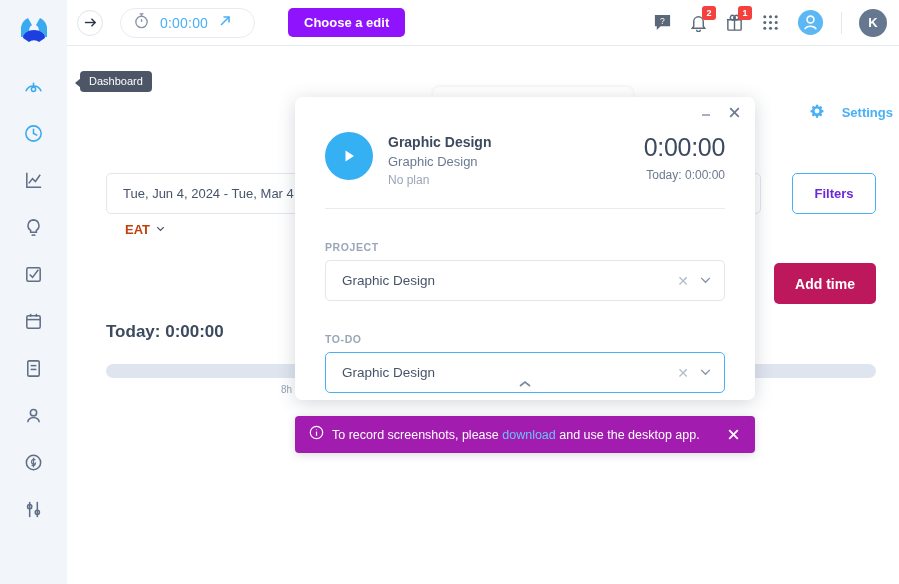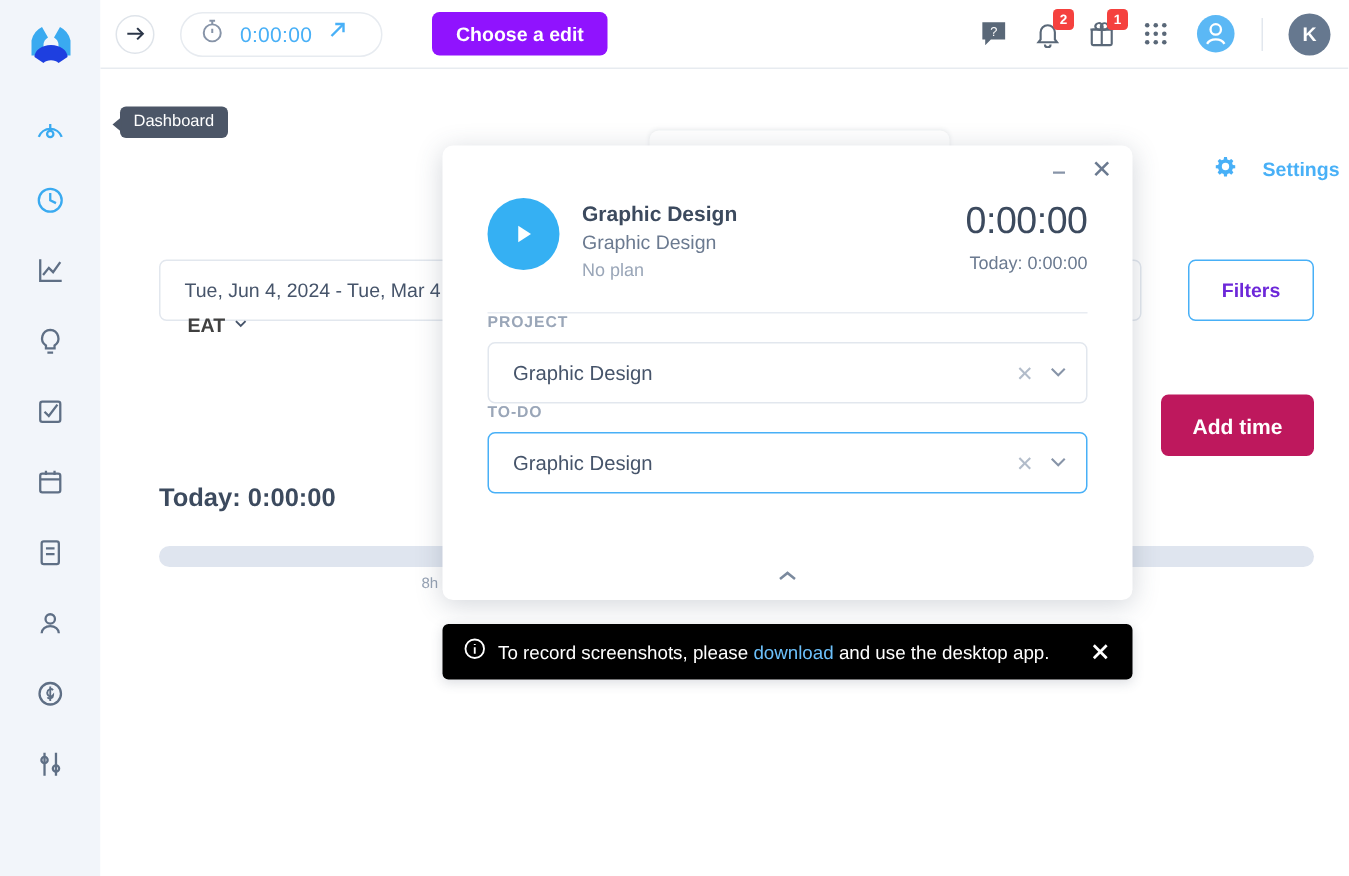--- a/index.html
+++ b/index.html
@@ -97,23 +97,23 @@
     font-size: 13px; color: #46546a; cursor: pointer;
   }
   .filters-btn {
     position: absolute; right: 23px; top: 127px;
     width: 84px; height: 41px; border: 1px solid #48b0f7; border-radius: 5px;
     background: #fff; color: #6d28d9; font-size: 13px; font-weight: bold;
     display: flex; align-items: center; justify-content: center; cursor: pointer;
     font-family: "Liberation Sans", sans-serif;
   }
   .tz-select {
-    position: absolute; left: 58px; top: 163px;
+    position: absolute; left: 58px; top: 176px;
     display: flex; align-items: flex-end; gap: 5px;
-    font-size: 13px; color: #404040; font-weight: bold; cursor: pointer;
+    font-size: 13px; color: #c2410c; font-weight: bold; cursor: pointer;
   }
   .addtime-btn {
     position: absolute; right: 23px; top: 217px;
     width: 102px; height: 41px; border-radius: 5px; border: none;
     background: #be185d; color: #fff; font-size: 14px; font-weight: bold;
     display: flex; align-items: center; justify-content: center; cursor: pointer;
     font-family: "Liberation Sans", sans-serif;
   }
   .today-label {
     position: absolute; left: 39px; top: 276px;
@@ -155,42 +155,42 @@
     flex: 0 0 auto; cursor: pointer;
   }
   .head-txt { margin-left: 15px; padding-top: 2px; }
   .head-title { font-size: 14px; font-weight: bold; color: #3c4a5e; }
   .head-sub { font-size: 13px; color: #6b7a90; margin-top: 4px; }
   .head-note { font-size: 12px; color: #9aa6b8; margin-top: 4px; }
   .head-right { margin-left: auto; text-align: right; padding-top: 1px; }
   .big-timer { font-size: 25px; color: #3c4a5e; letter-spacing: -.3px; }
   .today-timer { font-size: 12px; color: #6b7a90; margin-top: 6px; }
   .modal-divider { margin: 21px 30px 0; height: 1px; background: #e8ecf2; }
-  .field-group { padding: 0 30px; margin-top: 0; }
+  .field-group { padding: 0 30px; margin-top: 32px; }
   .field-label {
     font-size: 10.5px; color: #9aa6b8; font-weight: bold;
     letter-spacing: .6px; margin-bottom: 7px;
   }
   .field-box {
     height: 41px; border: 1px solid #e2e7ee; border-radius: 5px;
     display: flex; align-items: center; padding: 0 12px 0 16px;
     font-size: 13.5px; color: #46546a; background: #fff; cursor: pointer;
   }
   .field-box.focused { border-color: #48b0f7; }
   .field-val { flex: 1; }
   .fx { color: #b2bcca; font-size: 14px; margin-right: 10px; cursor: pointer; }
   .modal-collapse {
     position: absolute; left: 0; right: 0; bottom: 11px;
     display: flex; align-items: center; justify-content: center; cursor: pointer;
   }
 
   
   .toast {
     position: absolute; left: 295px; top: 416px;
-    width: 460px; height: 37px; border-radius: 4px; background: #000000;
+    width: 460px; height: 37px; border-radius: 4px; background: #a21caf;
     display: flex; align-items: center; padding: 0 14px;
     box-shadow: 0 2px 8px rgba(60,74,94,.18);
   }
   .toast-txt { color: #fff; font-size: 12.5px; margin-left: 8px; }
   .toast-link { color: #6cc0fa; cursor: pointer; }
   .toast-close { margin-left: auto; color: #fff; cursor: pointer;
     display: flex; align-items: center; }
 </style>
 </head>
 <body>

